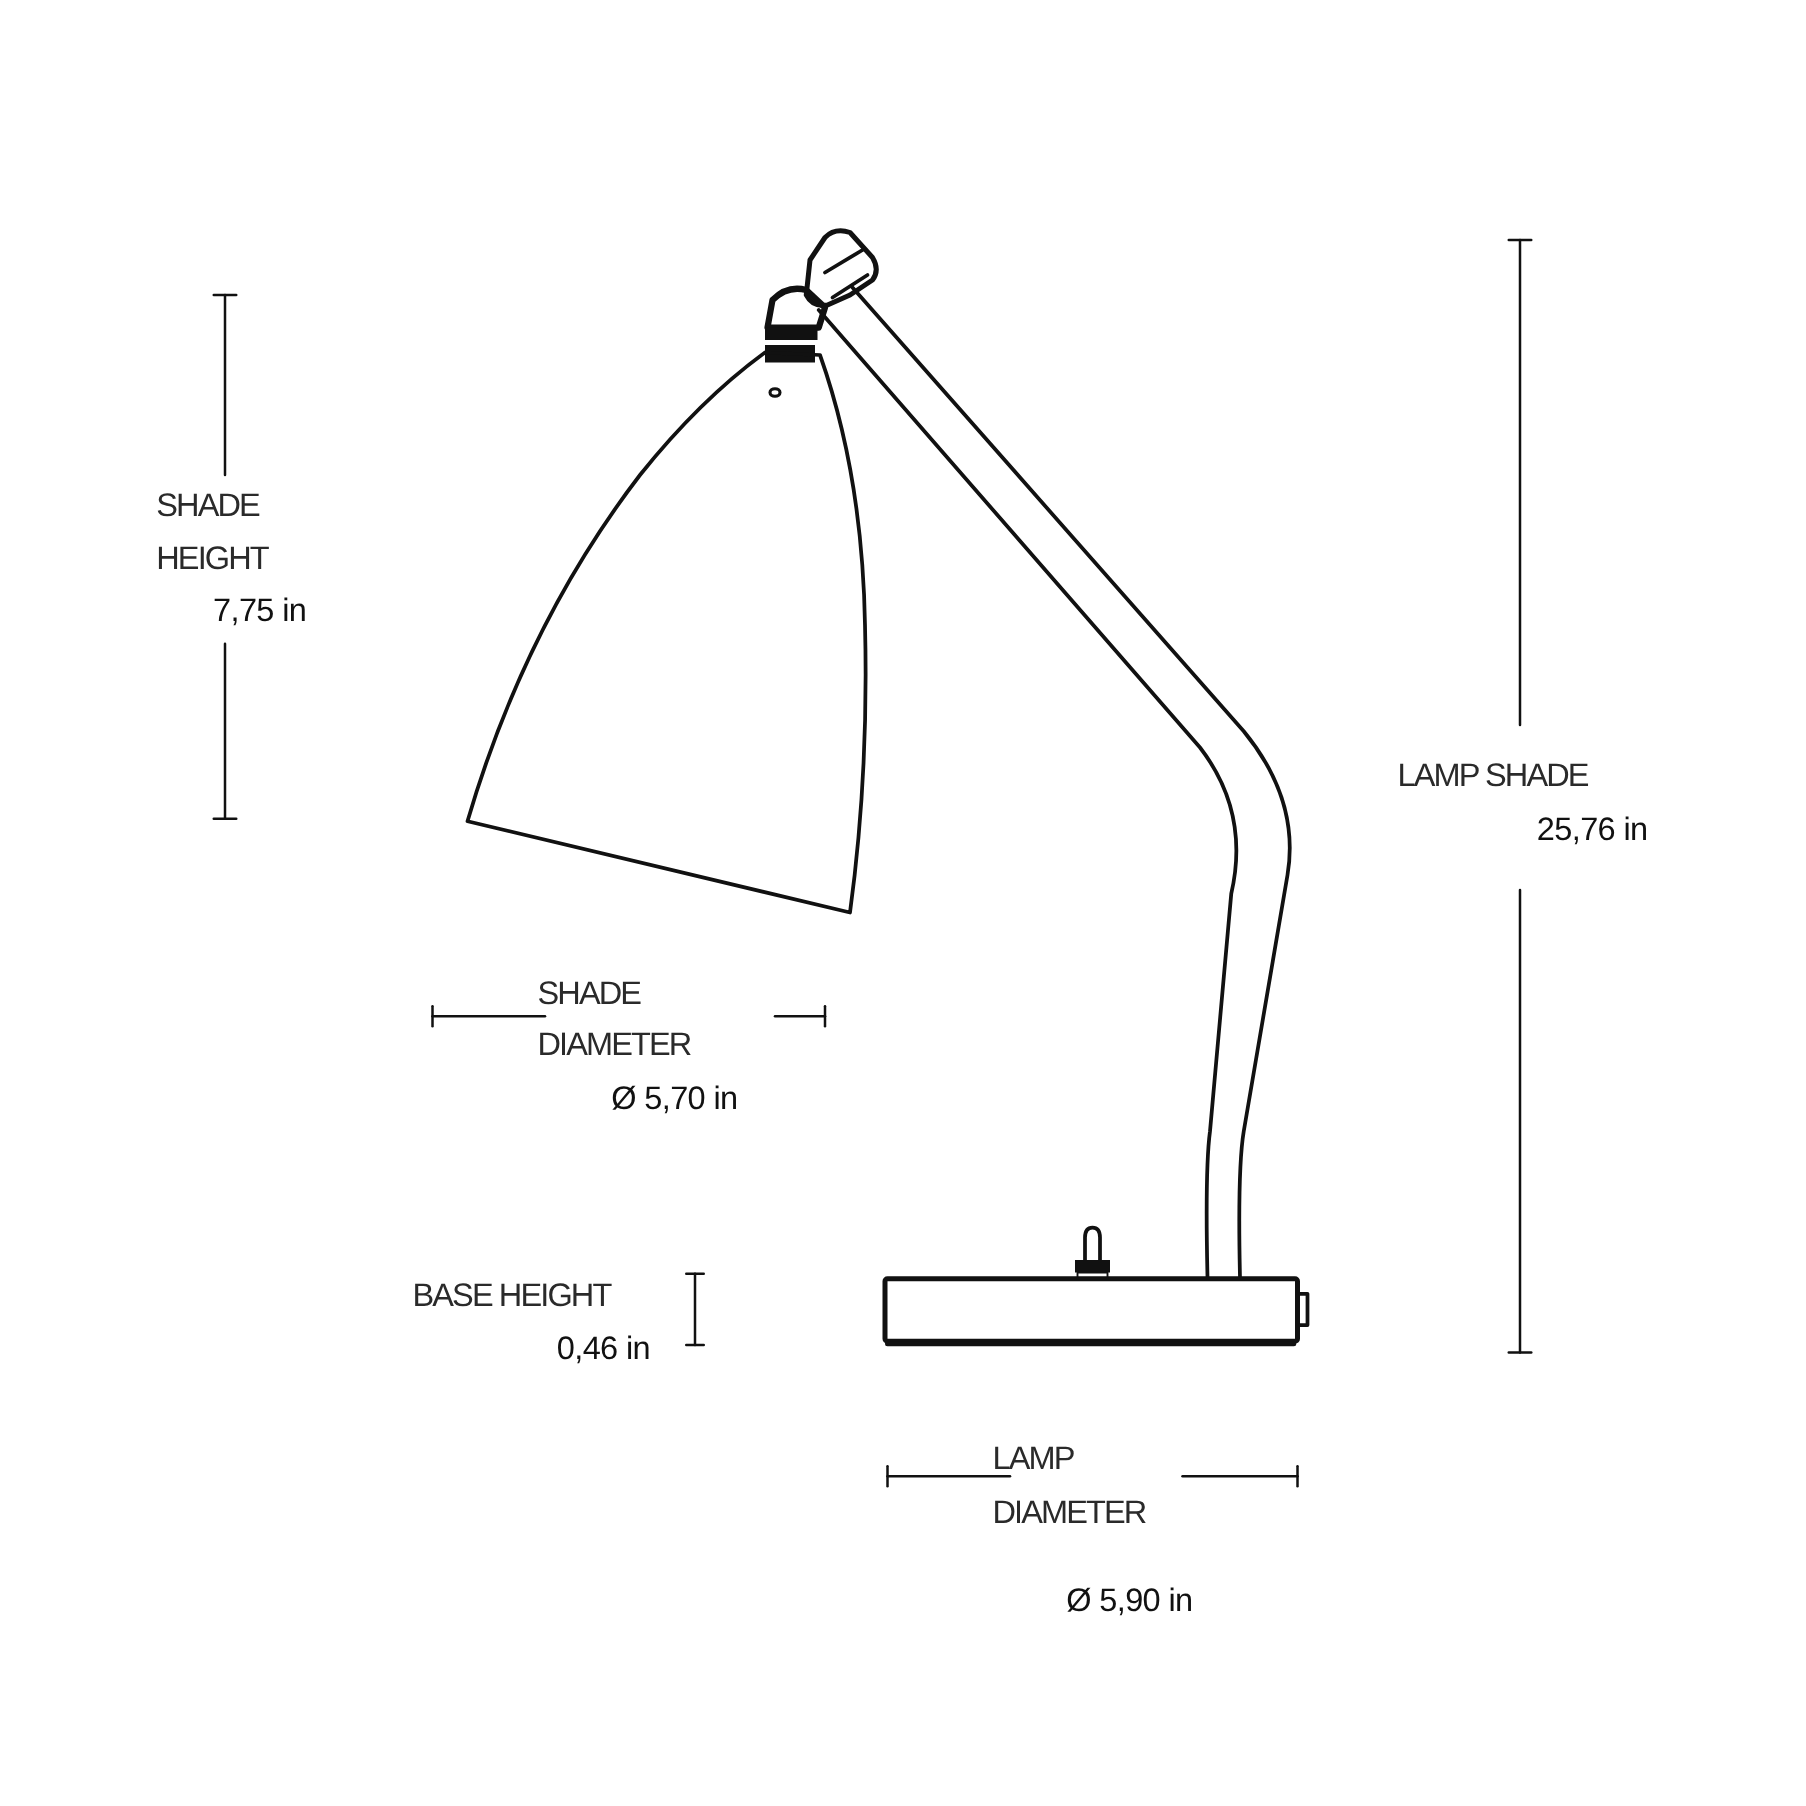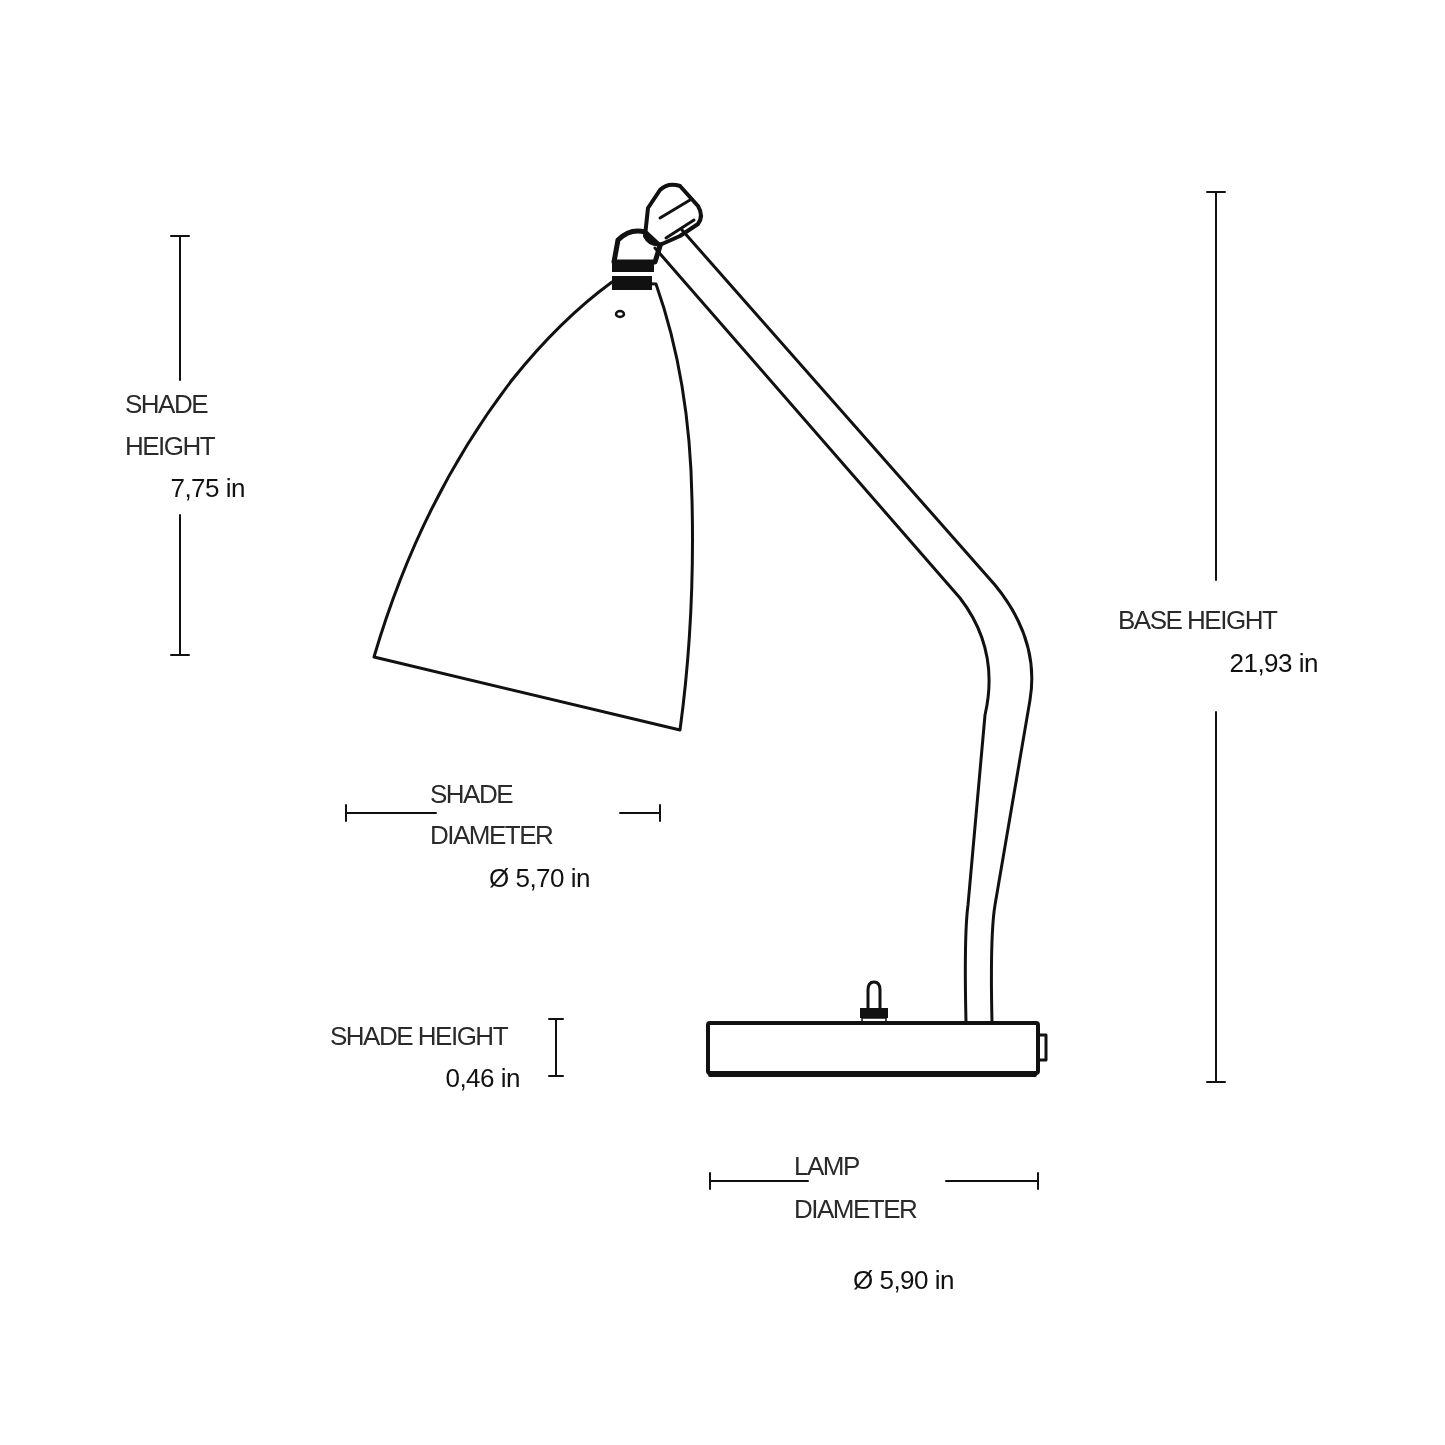--- a/index.html
+++ b/index.html
@@ -83,21 +83,21 @@
 </svg>
 
 <div class="lbl" style="left:125px; top:391px; width:120px;">SHADE</div>
 <div class="lbl" style="left:125px; top:433px; width:120px;">HEIGHT</div>
 <div class="val" style="left:125px; top:475px; width:120px;">7,75 in</div>
 
 <div class="lbl" style="left:430px; top:781px; width:160px;">SHADE</div>
 <div class="lbl" style="left:430px; top:822px; width:160px;">DIAMETER</div>
 <div class="val" style="left:430px; top:865px; width:160px;">Ø 5,70 in</div>
 
-<div class="lbl" style="left:330px; top:1023px; width:190px;">SHADE HEIGHT</div>
+<div class="lbl" style="left:330px; top:1023px; width:190px;">BASE HEIGHT</div>
 <div class="val" style="left:330px; top:1065px; width:190px;">0,46 in</div>
 
-<div class="lbl" style="left:1118px; top:607px; width:200px;">BASE HEIGHT</div>
-<div class="val" style="left:1118px; top:650px; width:200px;">21,93 in</div>
+<div class="lbl" style="left:1118px; top:607px; width:200px;">LAMP SHADE</div>
+<div class="val" style="left:1118px; top:650px; width:200px;">25,76 in</div>
 
 <div class="lbl" style="left:794px; top:1153px; width:160px;">LAMP</div>
 <div class="lbl" style="left:794px; top:1196px; width:160px;">DIAMETER</div>
 <div class="val" style="left:794px; top:1267px; width:160px;">Ø 5,90 in</div>
 
 </body></html>

